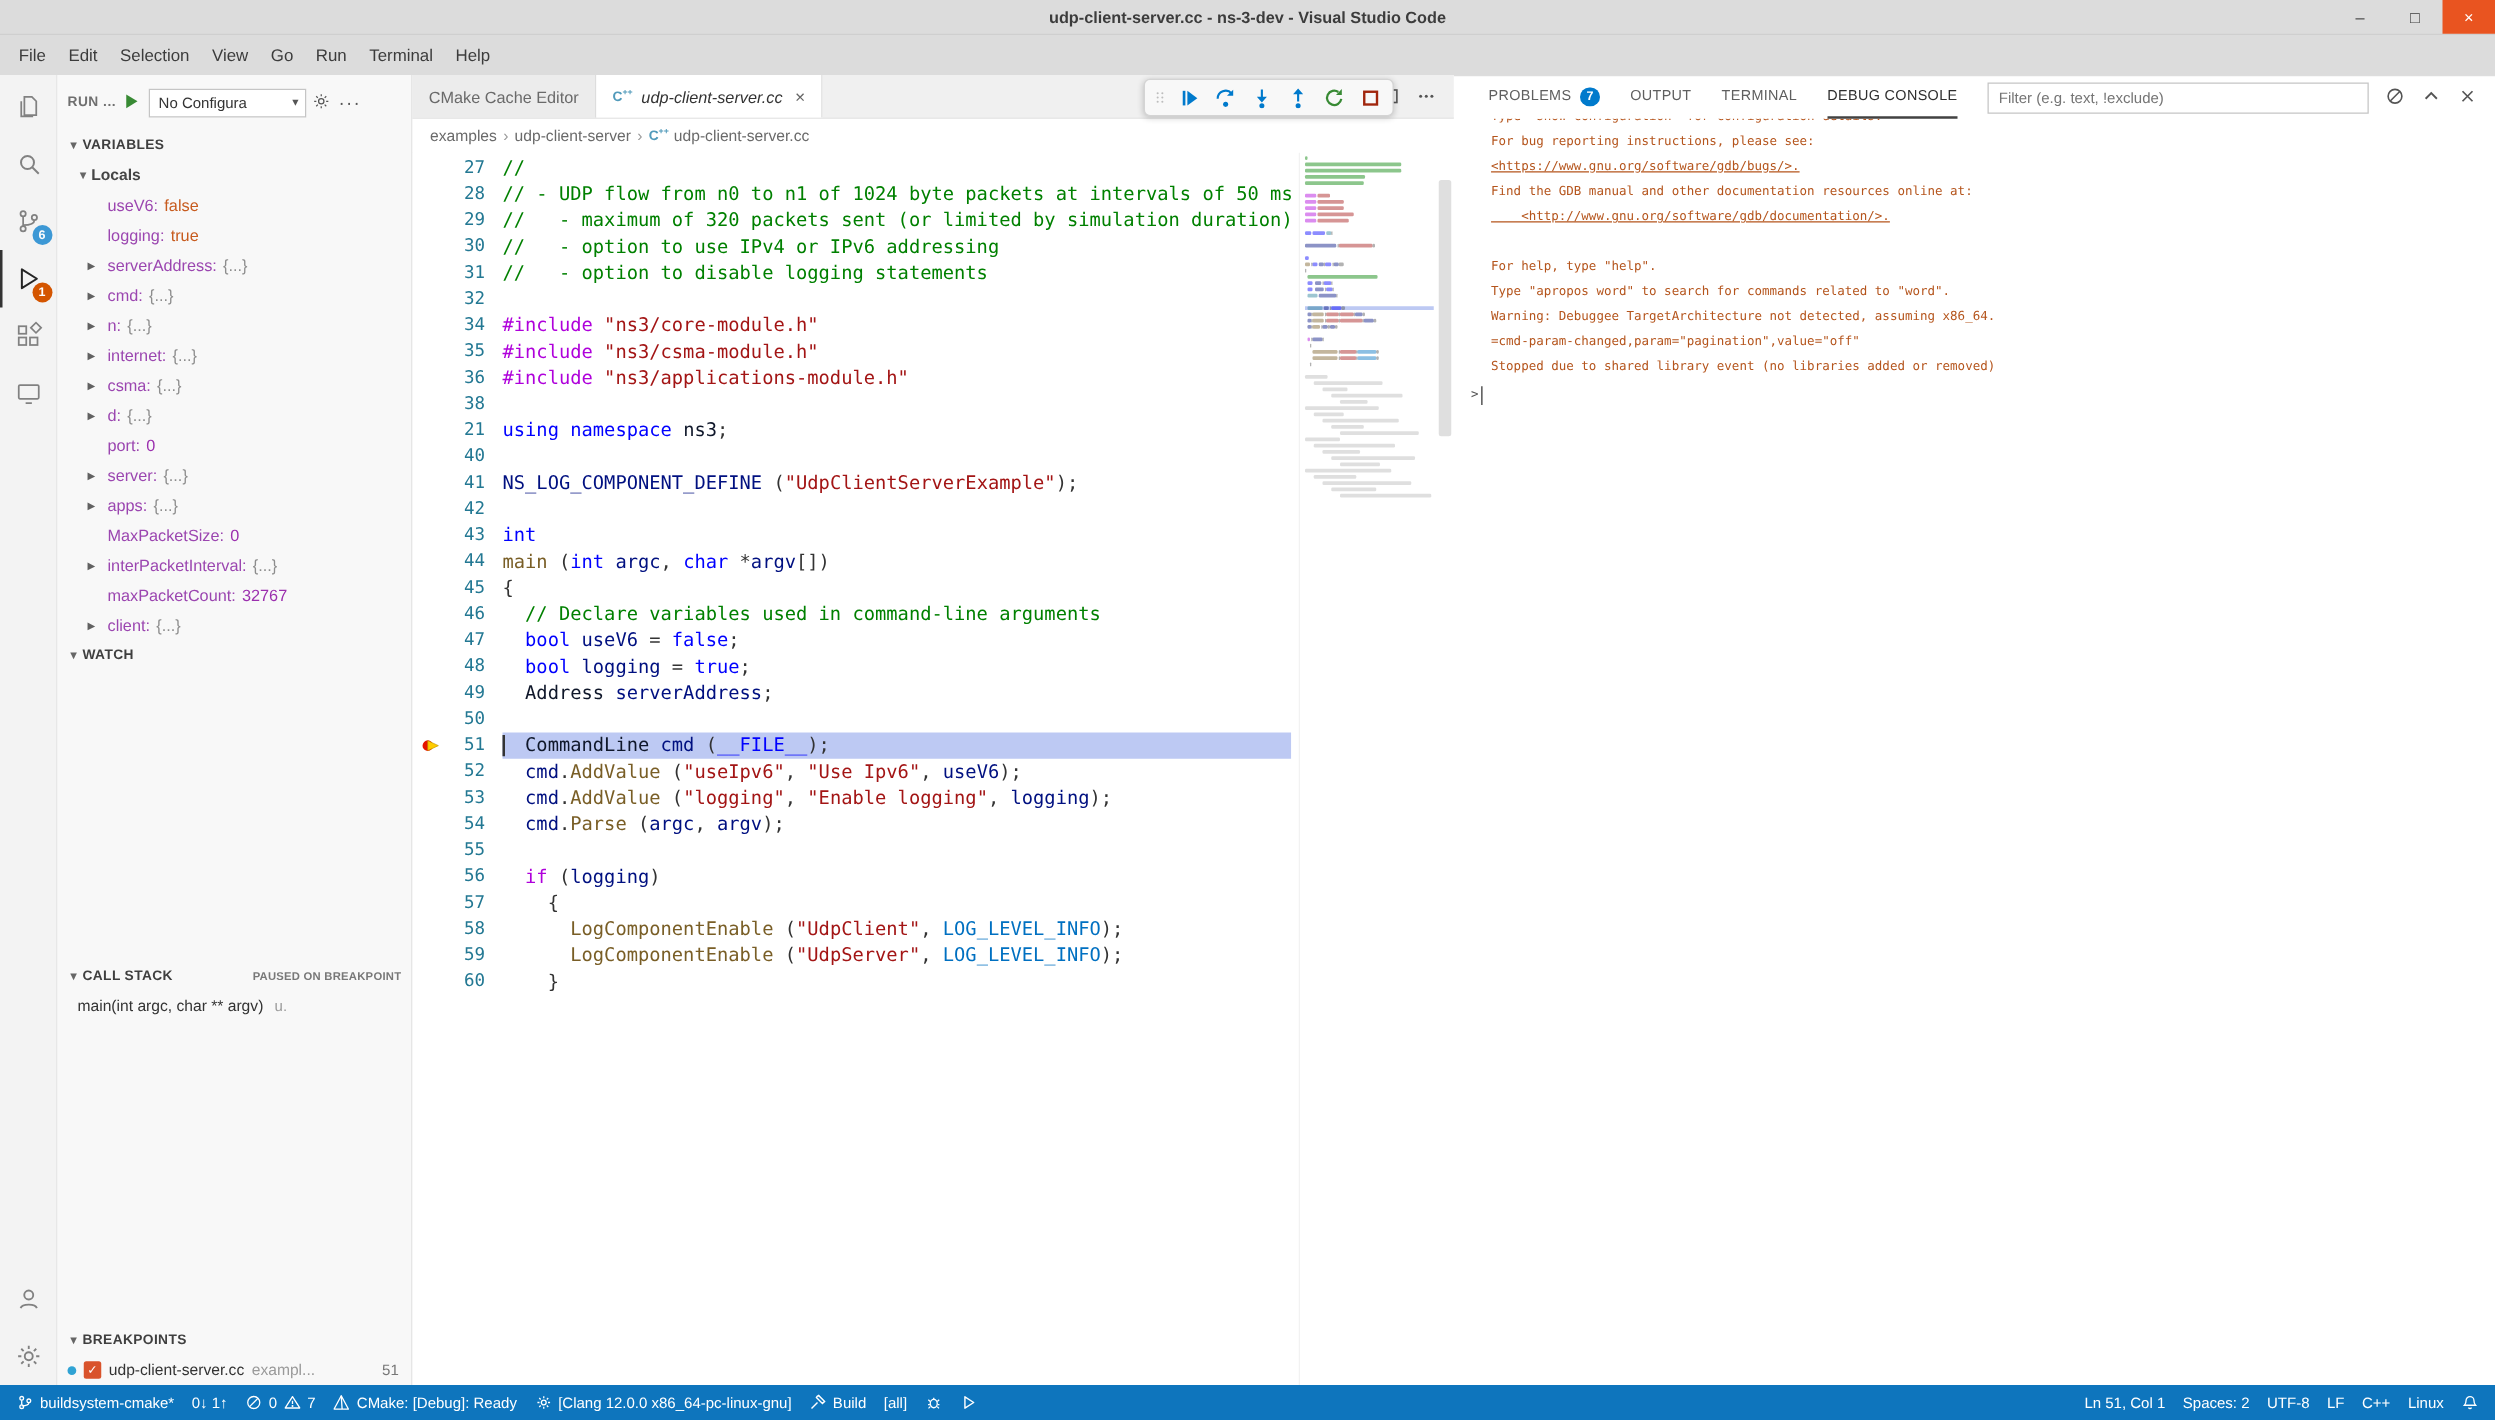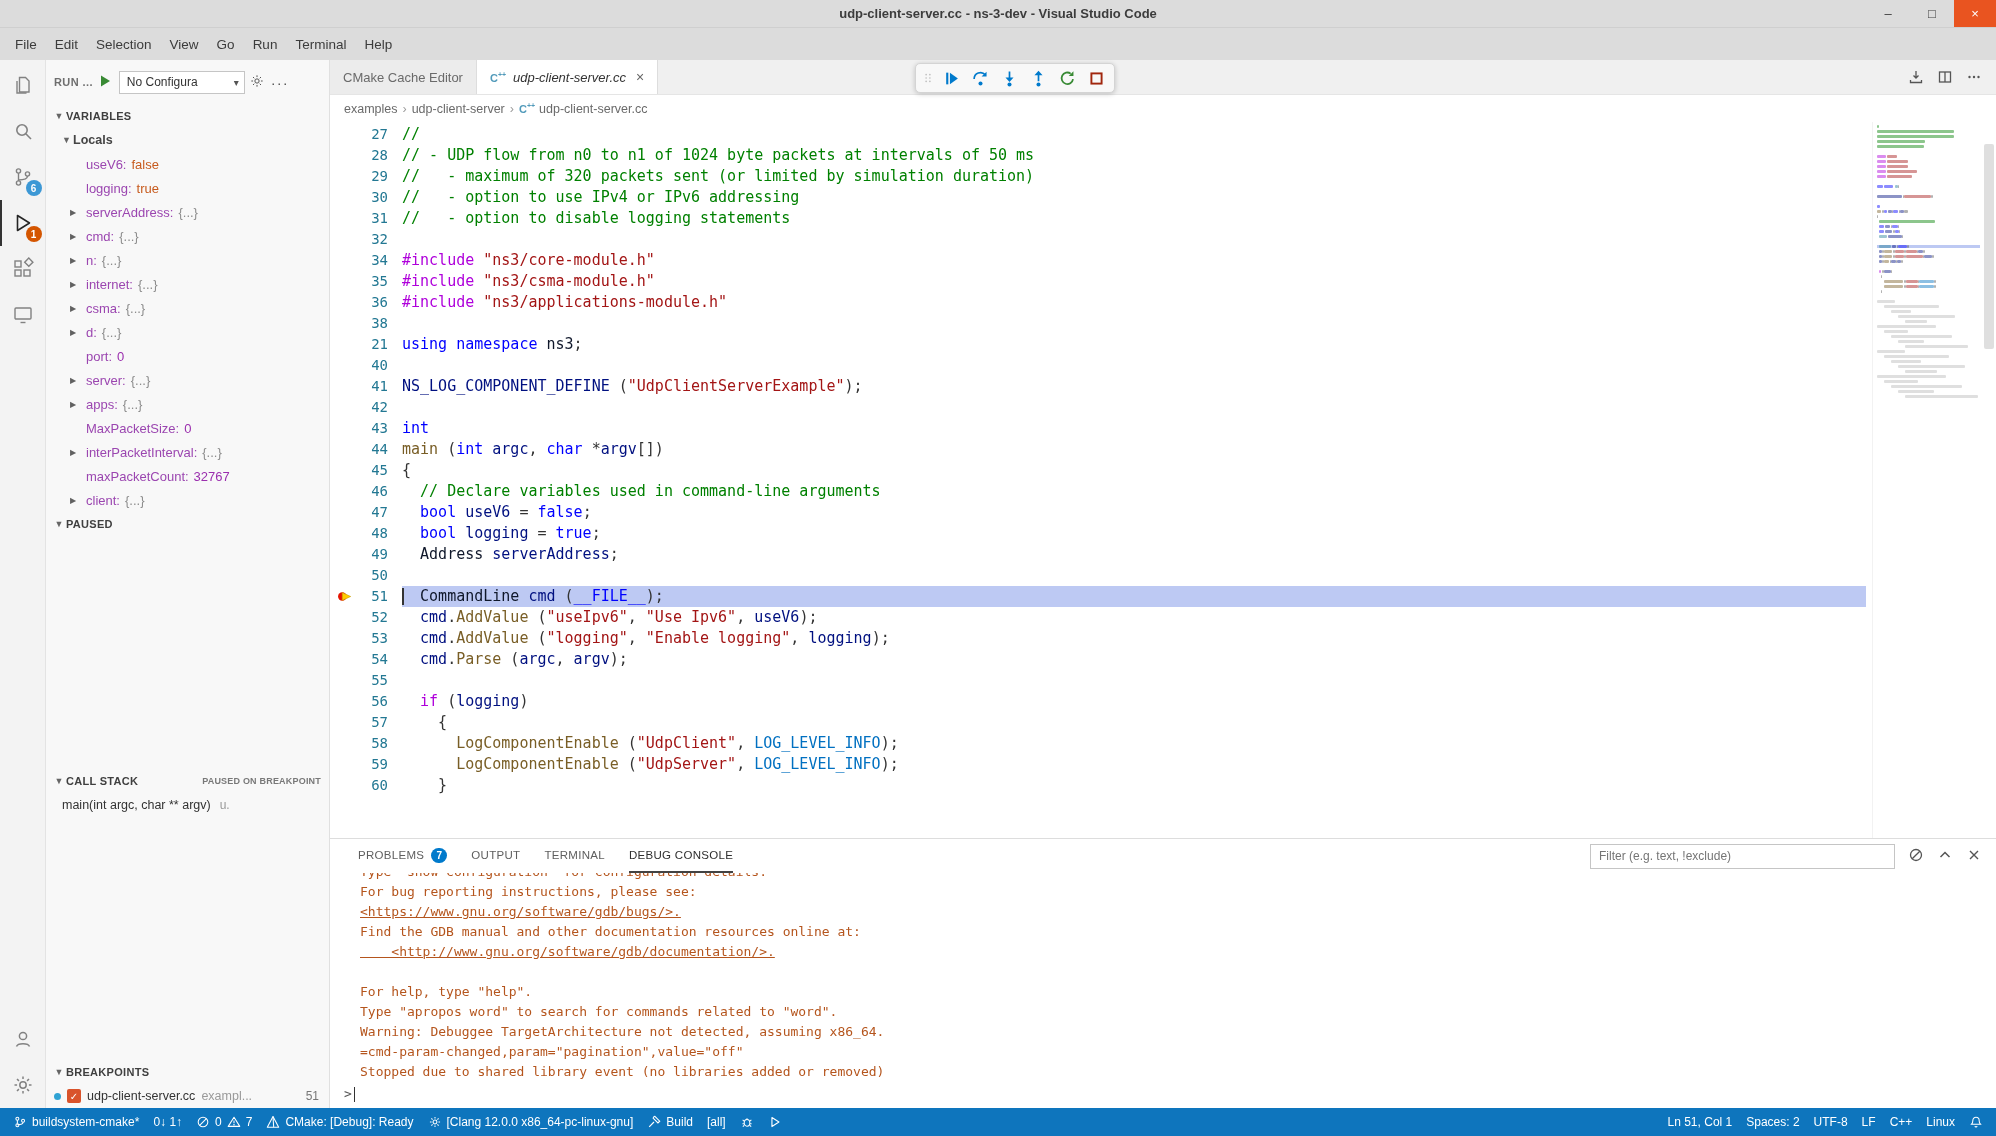--- a/index.html
+++ b/index.html
@@ -56,21 +56,21 @@
   .callstack-frame{height:24px;display:flex;align-items:center;padding-left:16px;font-size:12.5px;color:#333;flex:none;white-space:nowrap;overflow:hidden}
   .frame-suffix{color:#9a9a9a;margin-left:9px;font-size:12px}
   .bp-row{height:24px;display:flex;align-items:center;padding:0 10px 0 8px;gap:6px;font-size:12.5px;flex:none}
   .bp-dot{width:7px;height:7px;border-radius:50%;background:#30a3d4;flex:none}
   .bp-check{width:14px;height:14px;background:#d9532b;border-radius:2px;color:#fff;font-size:10px;display:flex;align-items:center;justify-content:center;flex:none}
   .bp-file{color:#333;white-space:nowrap}
   .bp-path{color:#9a9a9a;flex:1;white-space:nowrap;overflow:hidden}
   .bp-line{color:#777;font-size:12px}
 
   
-  .main-col{flex:1;display:flex;flex-direction:column;min-width:0}
+  .main-col{flex:1;display:flex;flex-direction:row;min-width:0}
   .editor{flex:1;display:flex;flex-direction:column;position:relative;min-height:0}
   .tabbar{height:35px;background:#f0f0f0;display:flex;align-items:stretch;position:relative;flex:none;border-bottom:1px solid #e5e5e5}
   .tab{display:flex;align-items:center;padding:0 13px;gap:7px;font-size:13px;color:#6a6a6a;background:#ececec;border-right:1px solid #ddd;white-space:nowrap}
   .tab.active{background:#fff;color:#333}
   .tab.italic .tab-label{font-style:italic}
   .tab-close{color:#666;font-size:14px;margin-left:3px}
   .cpp-icon{color:#519aba;font-weight:bold;font-size:11px;font-family:"Liberation Sans",sans-serif}
   .cpp-icon sup{font-size:7px}
   .tab-actions{margin-left:auto;display:flex;align-items:center;gap:13px;padding-right:14px;color:#555}
   .tab-actions .ic svg{width:16px;height:16px}
@@ -107,21 +107,21 @@
   
   .panel{height:270px;border-top:1px solid #ddd;background:#fff;display:flex;flex-direction:column;flex:none}
   .panel-bar{height:34px;display:flex;align-items:center;padding:0 14px 0 28px;gap:24px;flex:none}
   .panel-tab{font-size:11.5px;color:#5f5f5f;letter-spacing:.3px;height:100%;display:flex;align-items:center;gap:7px;border-bottom:2px solid transparent;white-space:nowrap}
   .panel-tab.active{color:#2f2f2f;border-bottom-color:#424242}
   .panel-badge{background:#007acc;color:#fff;border-radius:9px;min-width:16px;height:15px;font-size:10px;display:flex;align-items:center;justify-content:center;padding:0 4px;font-weight:bold}
   .panel-right{margin-left:auto;display:flex;align-items:center;gap:13px}
   .filter-input{width:305px;height:25px;border:1px solid #c5c5c5;font-size:12px;padding:0 8px;color:#333;font-family:"Liberation Sans",sans-serif;background:#fff}
   .panel-icon{color:#555}
   .panel-icon svg{width:16px;height:16px}
-  .console{flex:1;overflow:hidden;font-family:"DejaVu Sans Mono",monospace;font-size:13px;line-height:20px;padding-left:14px}
+  .console{flex:1;overflow:hidden;font-family:"DejaVu Sans Mono",monospace;font-size:10px;line-height:20px;padding-left:14px}
   .console-line{padding-left:16px;white-space:pre;color:#b5551d}
   .console-line.clipped{margin-top:-11px}
   .console-line.link{text-decoration:underline}
   .console-prompt{color:#555;display:flex;align-items:center;gap:2px;padding-top:2px}
   .caret2{width:1.5px;height:15px;background:#333;display:inline-block}
 
   
   .statusbar{height:28px;background:var(--sb,#0e75bd);display:flex;align-items:center;color:#fff;font-size:12px;padding:0 6px;justify-content:space-between;flex:none}
   .sb-group{display:flex;align-items:center;height:100%}
   .sb-item{display:flex;align-items:center;gap:5px;padding:0 7px;height:100%;white-space:nowrap}
@@ -331,21 +331,21 @@
           </div>
           <div class="var-row">
             <span class="tw" style="font-size: 8px;">▶</span>
             <span class="var-name">client:</span>
             <span class="var-val v-obj">{...}</span>
           </div>
         </div>
 
       <div class="section-header">
         <span class="chev">▼</span>
-        <span>PAUSED</span>
+        <span>WATCH</span>
       </div>
       <div class="watch-spacer"></div>
 
       <div class="section-header">
         <span class="chev">▼</span>
         <span>CALL STACK</span>
         <span class="hdr-right">PAUSED ON BREAKPOINT</span>
       </div>
       <div class="callstack-frame">
         <span>main(int argc, char ** argv)</span>

